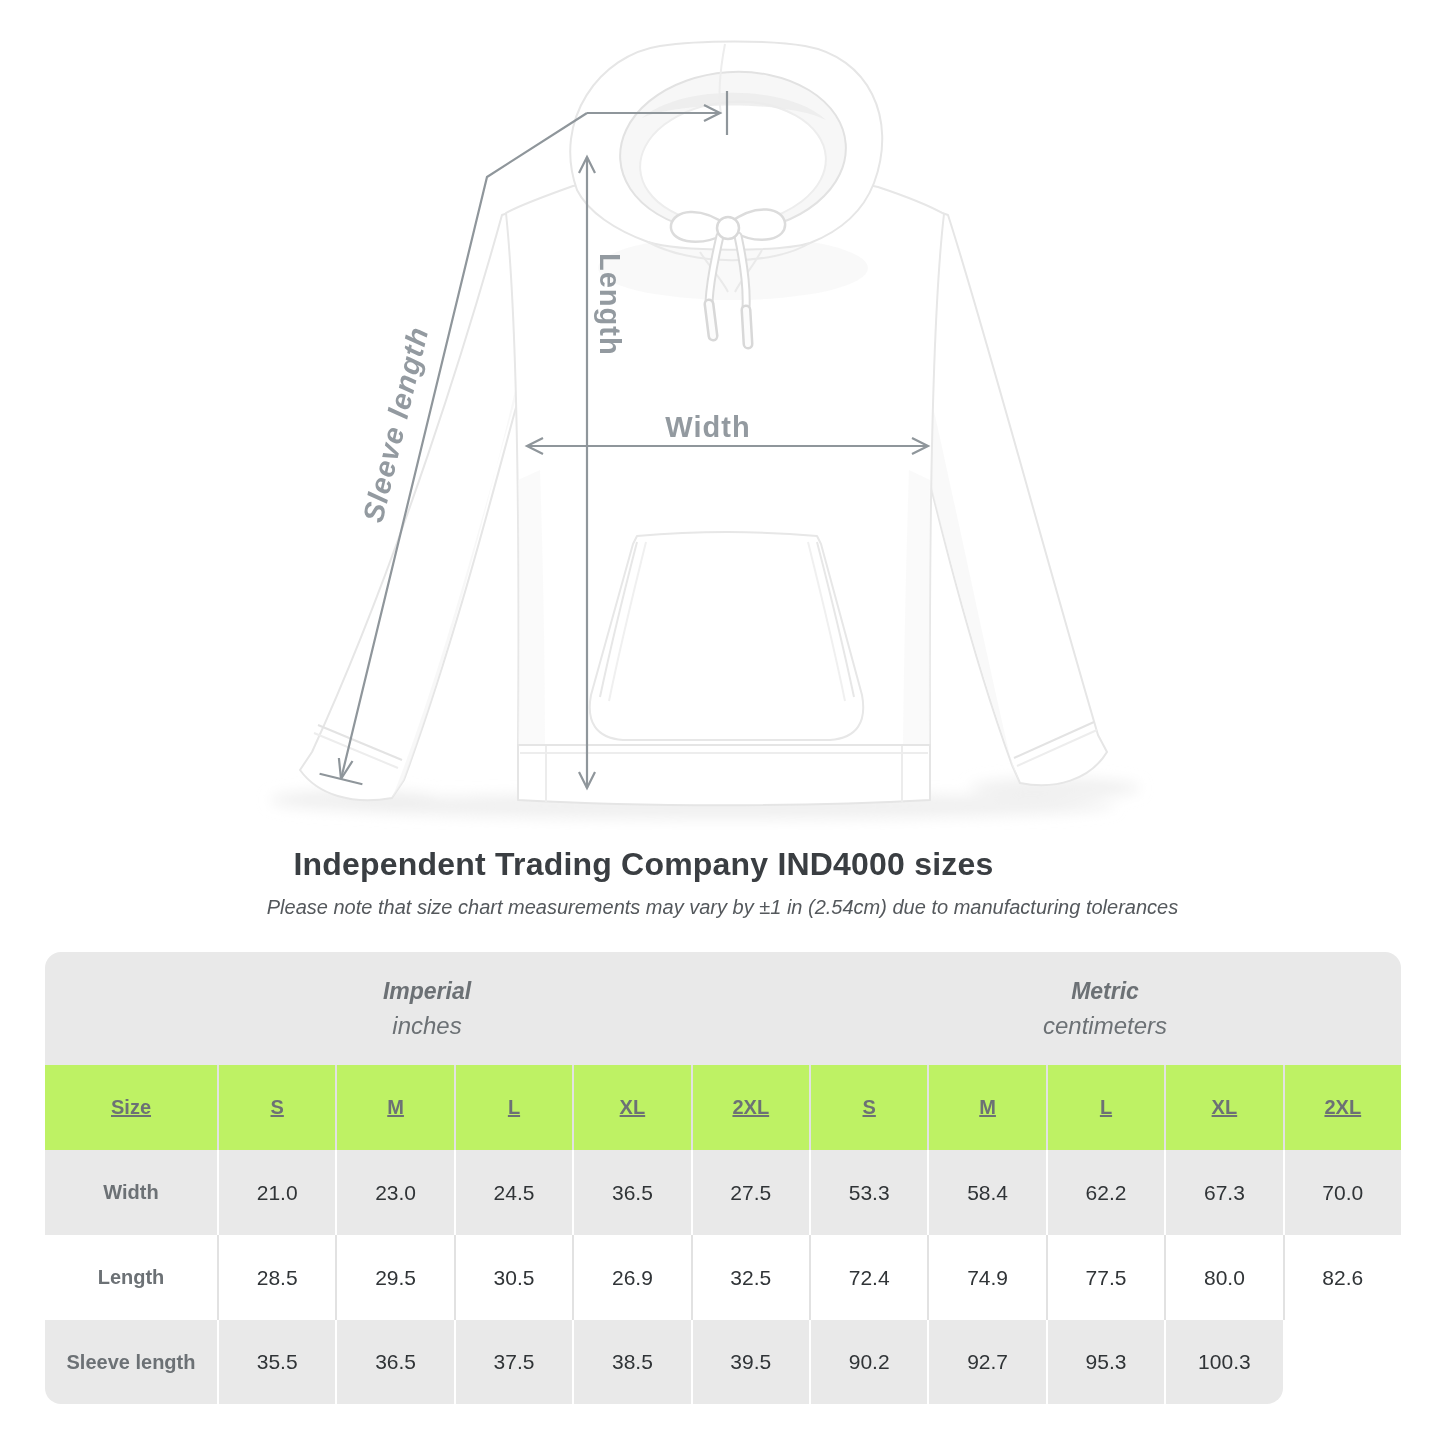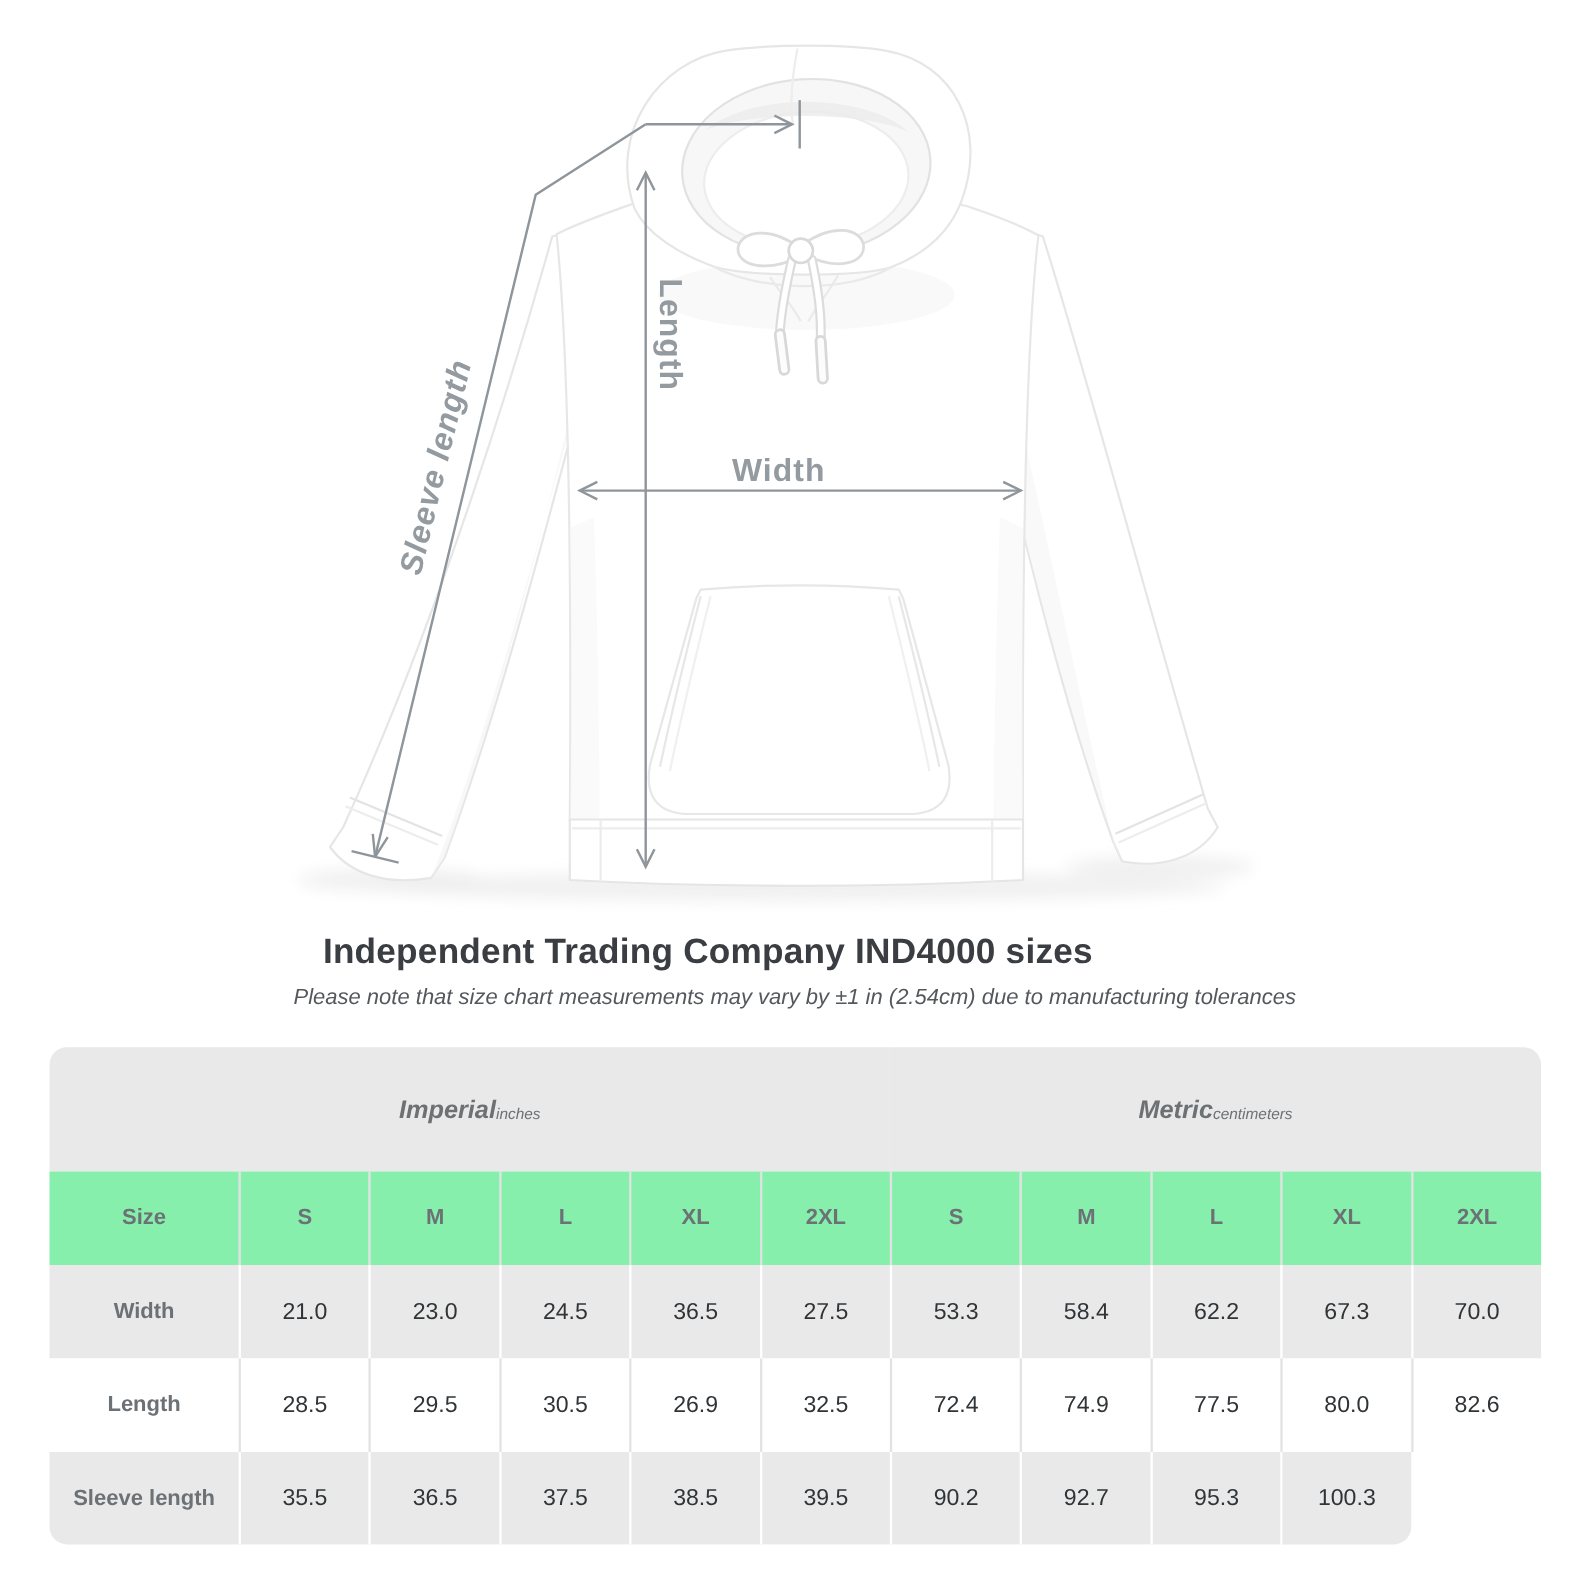--- a/index.html
+++ b/index.html
@@ -8,27 +8,27 @@
   .hoodie-svg{position:absolute;left:0;top:0;width:1445px;height:830px;}
   .anno-label{font-family:"Liberation Sans",sans-serif;font-size:29px;font-weight:bold;fill:#939aa0;letter-spacing:1px;}
   .anno-label.italic{font-style:italic;}
   .page-title{position:absolute;left:0;top:846px;width:1287px;text-align:center;
               font-size:32px;font-weight:bold;color:#3a3e42;letter-spacing:.2px;}
   .page-subtitle{position:absolute;left:0;top:896px;width:1445px;text-align:center;
               font-size:20px;font-style:italic;color:#54585c;}
   .size-table{position:absolute;left:45px;top:952px;width:1356px;
               display:grid;grid-template-columns:172px repeat(10,1fr);
               grid-template-rows:113px 85px 85px 85px 84px;}
-  .cell{display:flex;align-items:center;justify-content:center;box-sizing:border-box;}
+  .cell{display:flex;flex-direction:column;align-items:center;justify-content:center;box-sizing:border-box;}
   .band{background:#e9e9e9;}
   .band.first{grid-column:1 / span 6;border-top-left-radius:16px;}
   .band.second{grid-column:7 / span 5;border-top-right-radius:16px;}
   .band .g-name{font-size:23px;font-weight:bold;font-style:italic;color:#6c7175;}
-  .band .g-unit{font-size:14px;font-style:italic;color:#6c7175;margin-top:7px;}
-  .hcell{background:#86efac;font-size:20px;font-weight:bold;color:#6c7175;}
+  .band .g-unit{font-size:24px;font-style:italic;color:#6c7175;margin-top:7px;}
+  .hcell{background:#bef264;font-size:20px;font-weight:bold;color:#6c7175;text-decoration:underline;}
   .lcell{font-size:20px;font-weight:bold;color:#6c7175;}
   .vcell{font-size:21px;color:#303437;}
   .rowgray{background:#e9e9e9;}
   .rowwhite{background:#ffffff;}
   .sep-gray{border-left:2px solid #e2e2e2;}
   .sep-white{border-left:2px solid #ffffff;}
   .bl-round{border-bottom-left-radius:16px;}
   .br-round{border-bottom-right-radius:16px;}
 </style>
 </head>

